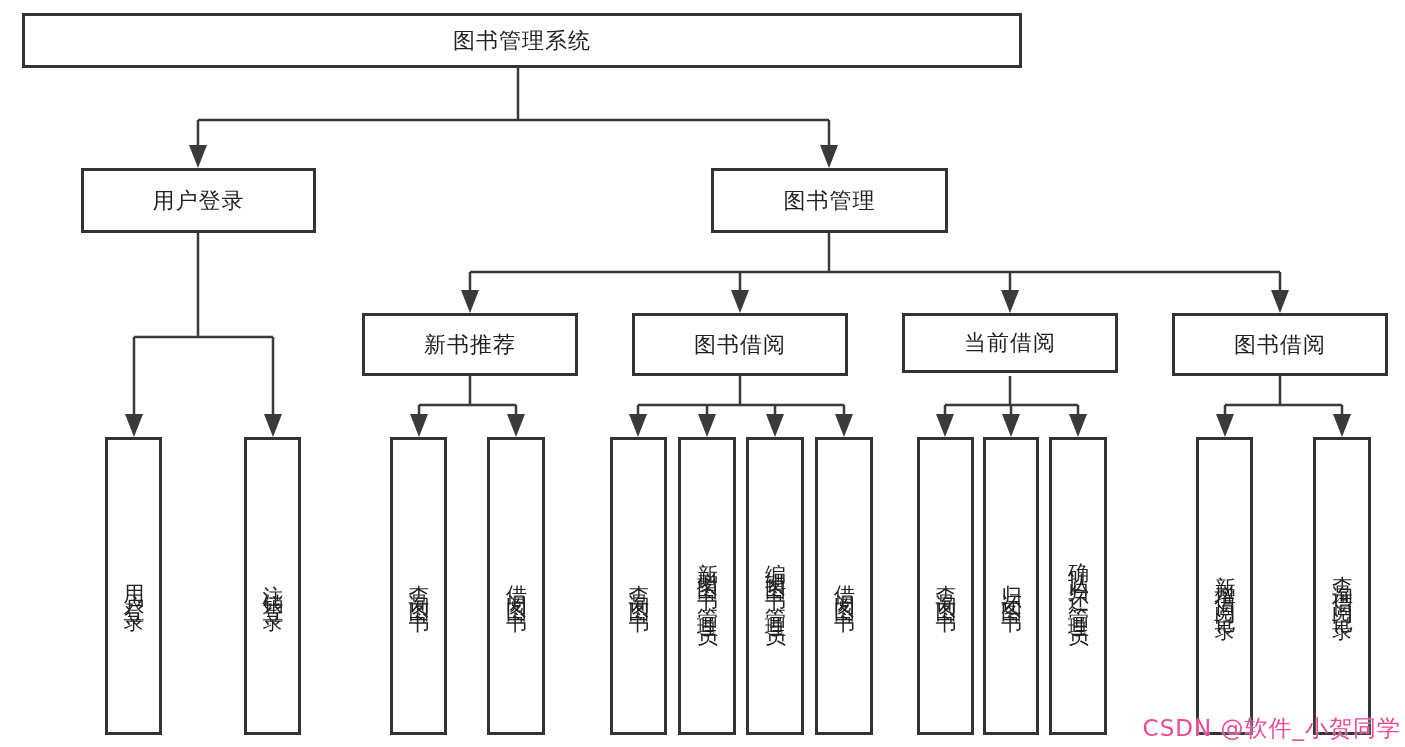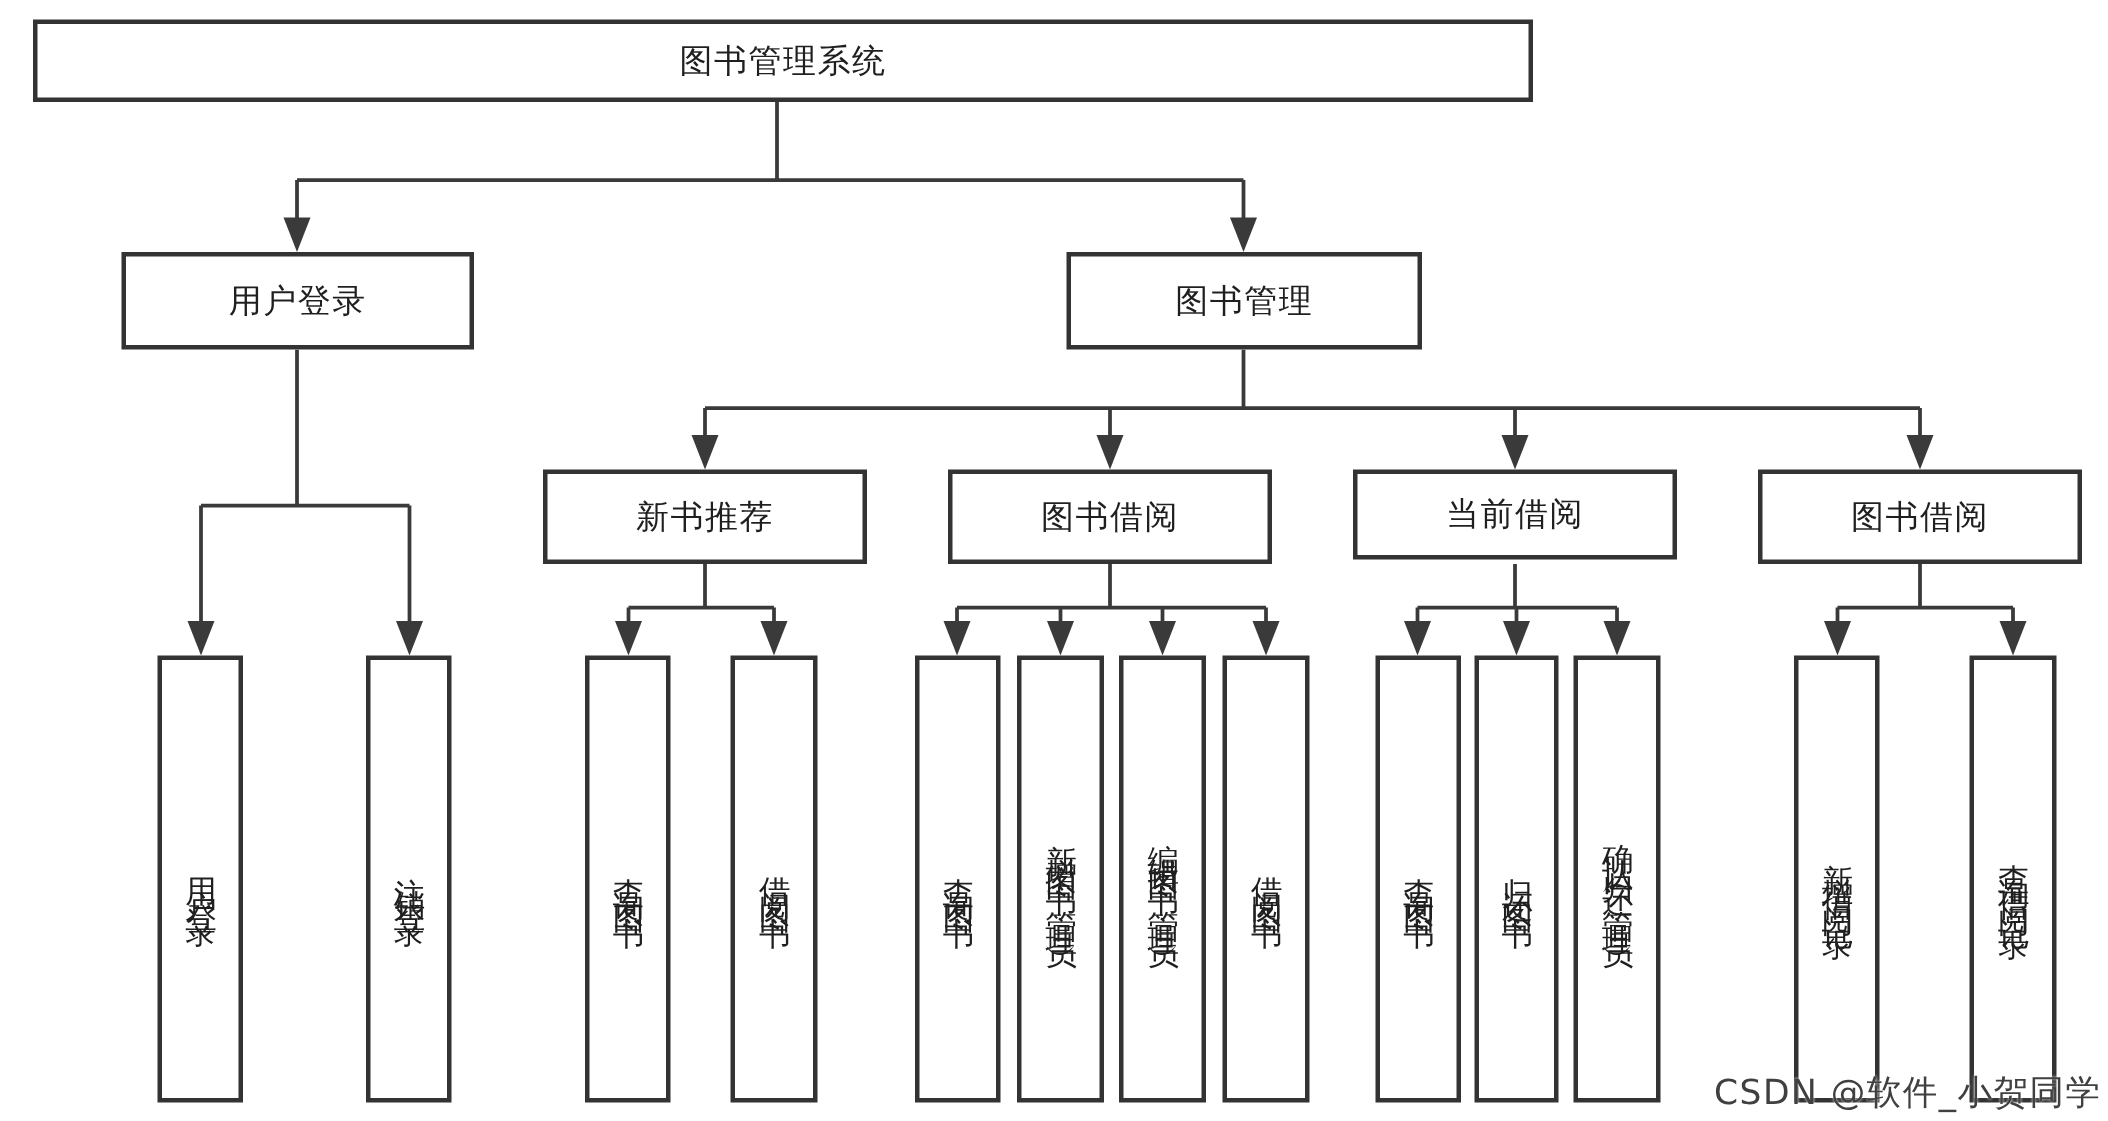--- a/index.html
+++ b/index.html
@@ -31,21 +31,21 @@
     text-orientation:mixed;
     font-size:21px;
     letter-spacing:9px;
     line-height:1;
   }
   .watermark{
     position:absolute;
     right:4px;
     top:713px;
     font-size:23px;
-    color:#404040;
+    color:#ec4899;
     letter-spacing:1px;
     white-space:nowrap;
     text-shadow:0 0 2px #ffffff;
   }
 </style>
 </head>
 <body>
 
 <div id="canvas">
 

